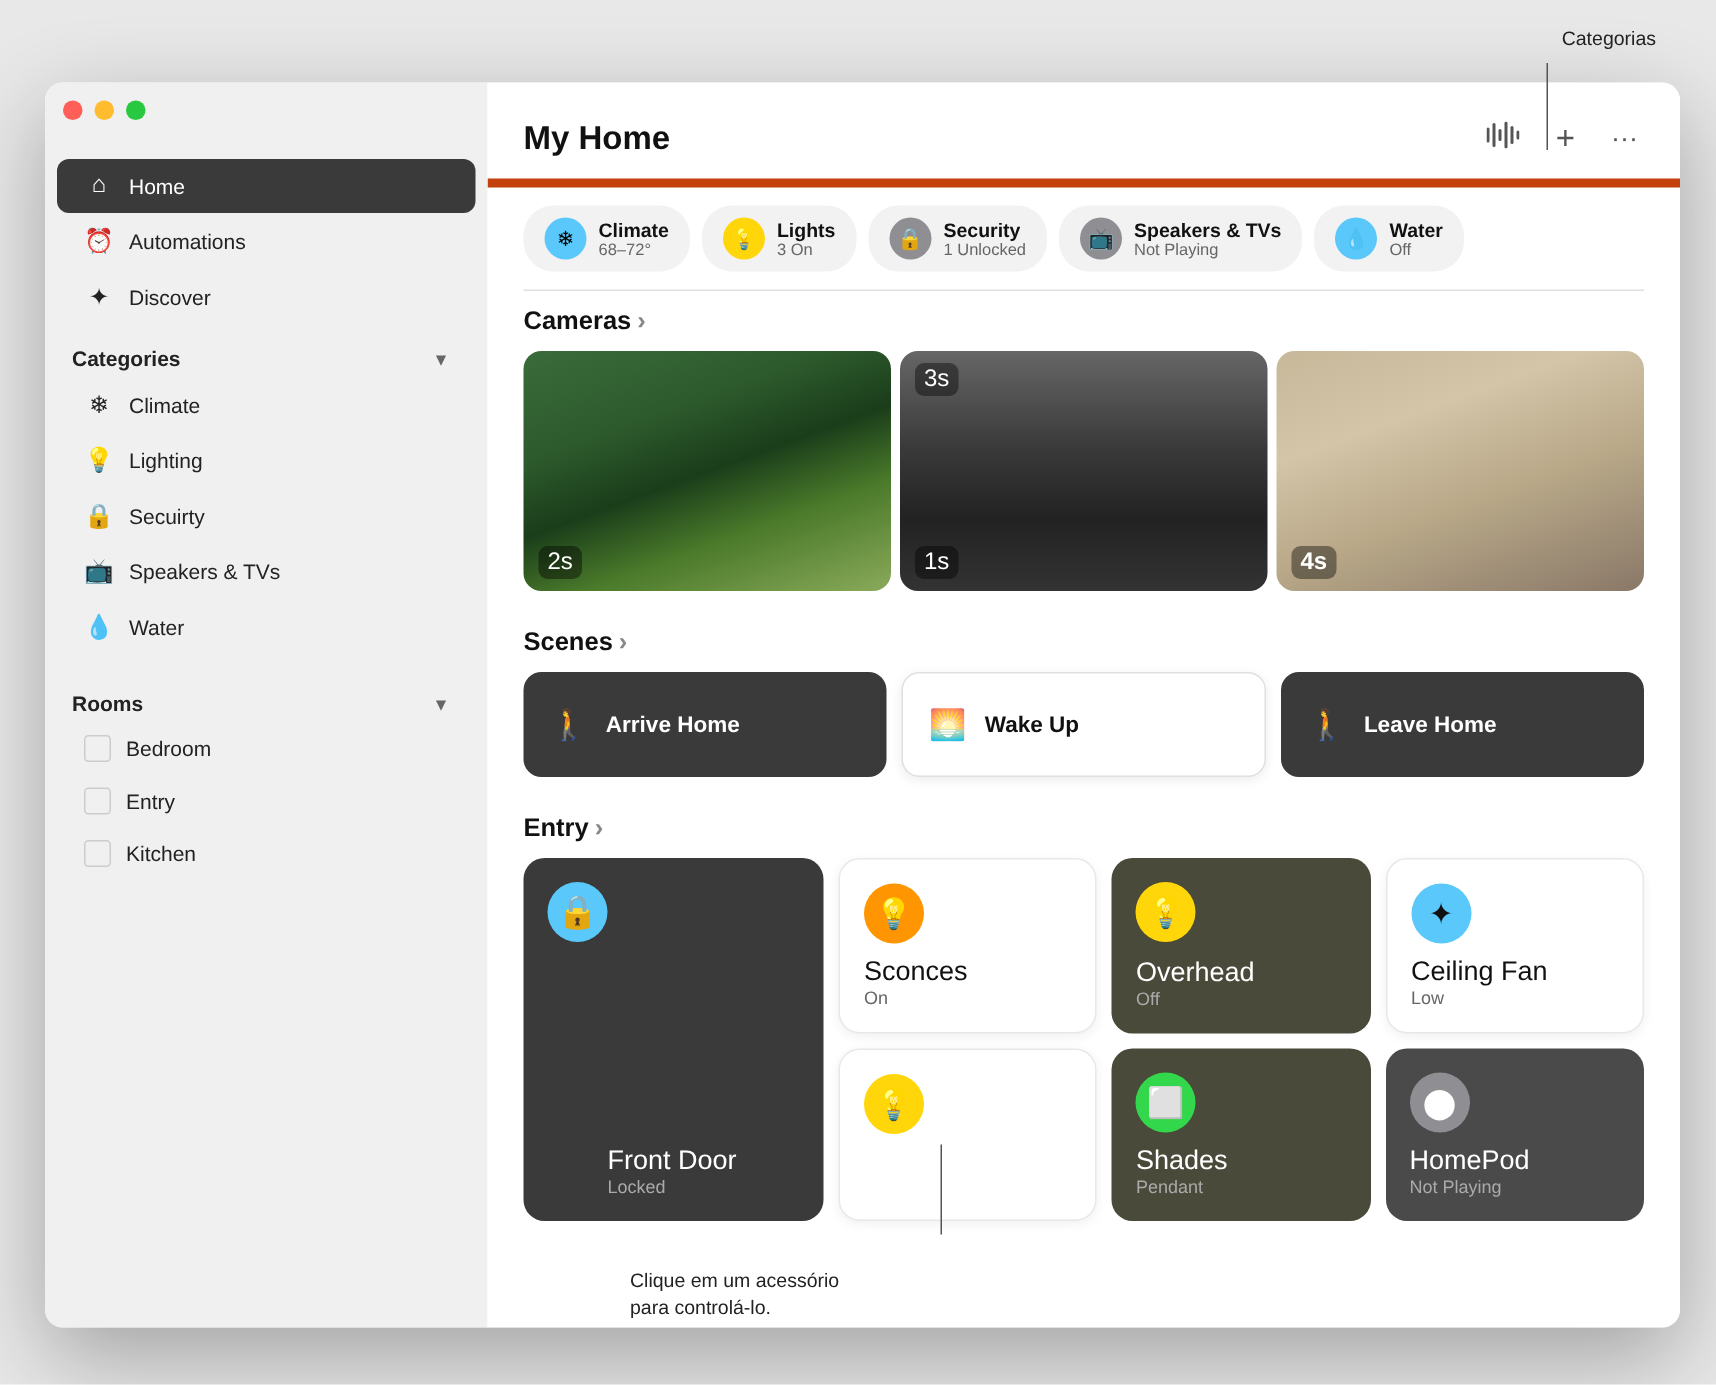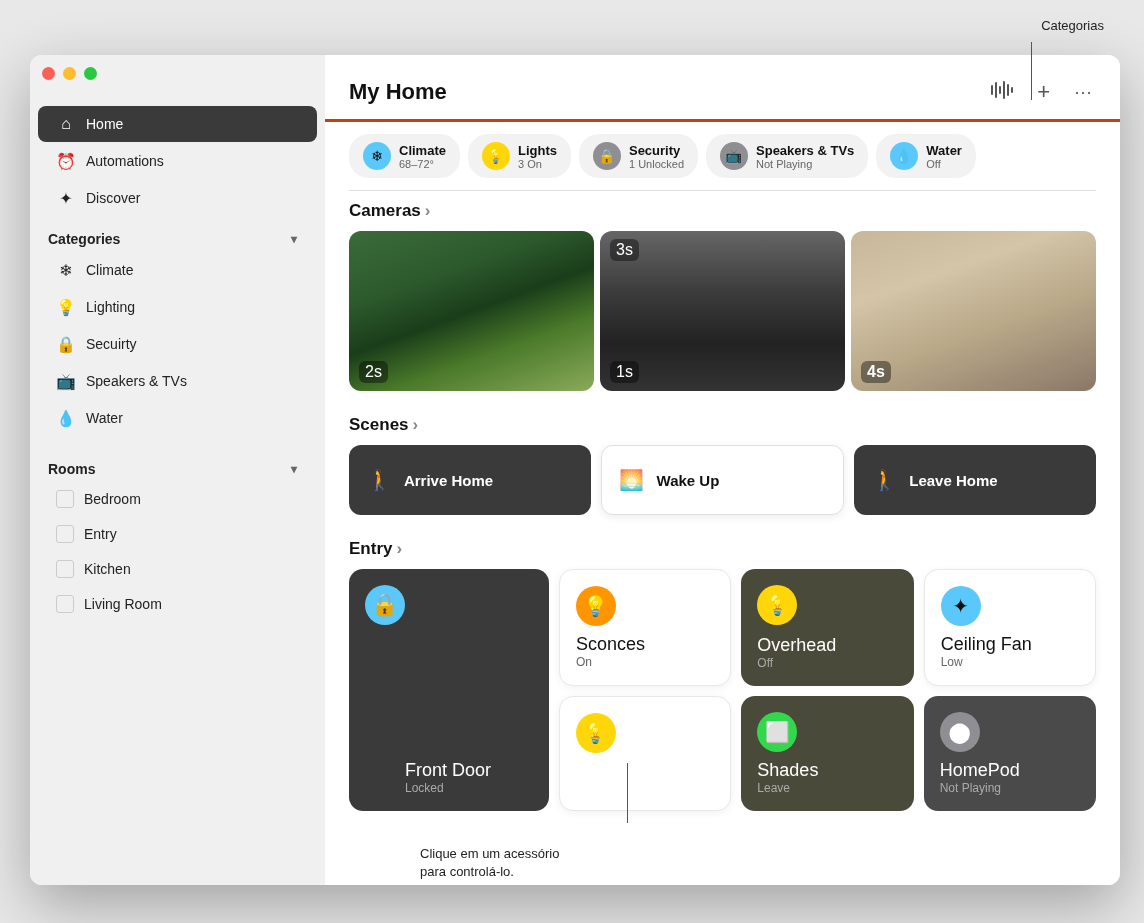--- a/index.html
+++ b/index.html
@@ -139,21 +139,21 @@
       overflow-y: auto;
       position: relative;
     }
 
     
     .main-header {
       display: flex;
       align-items: center;
       justify-content: space-between;
       padding: 20px 24px 10px 24px;
-      border-bottom: 3px solid #c2410c;
+      border-bottom: 6px solid #c2410c;
     }
     .main-title {
       font-size: 22px;
       font-weight: 700;
       color: #111;
     }
     .header-actions {
       display: flex;
       gap: 16px;
       align-items: center;
@@ -393,24 +393,20 @@
           <span class="sidebar-icon" style="border:1px solid #ccc;border-radius:3px;width:18px;height:18px;font-size:10px;"> </span>
                    <span>Bedroom</span>
         </div>
         <div class="sidebar-item">
           <span class="sidebar-icon" style="border:1px solid #ccc;border-radius:3px;width:18px;height:18px;font-size:10px;"> </span>
                    <span>Entry</span>
         </div>
         <div class="sidebar-item">
           <span class="sidebar-icon" style="border:1px solid #ccc;border-radius:3px;width:18px;height:18px;font-size:10px;"> </span>
                    <span>Kitchen</span>
-        </div>
-        <div class="sidebar-item">
-          <span class="sidebar-icon" style="border:1px solid #ccc;border-radius:3px;width:18px;height:18px;font-size:10px;"> </span>
-                   <span>Living Room</span>
         </div>
       </div>
 
   </div>
 
   <div class="main">
 
     <div class="main-header">
       <span class="main-title">My Home</span>
       <div class="header-actions">
@@ -550,21 +546,21 @@
       <div class="device-top">
         <div class="device-icon-circle device-icon-yellow">💡</div>
       </div>
     </div>
         <div class="device-card medium-dark">
       <div class="device-top">
         <div class="device-icon-circle device-icon-teal2">⬜</div>
       </div>
       <div>
         <div class="device-name" style="color:#fff">Shades</div>
-        <div class="device-status" style="color:#aaa">Leave</div>
+        <div class="device-status" style="color:#aaa">Pendant</div>
       </div>
     </div>
         <div class="device-card gray-dark">
       <div class="device-top">
         <div class="device-icon-circle device-icon-gray">⬤</div>
       </div>
       <div>
         <div class="device-name" style="color:#fff">HomePod</div>
         <div class="device-status" style="color:#aaa">Not Playing</div>
       </div>

